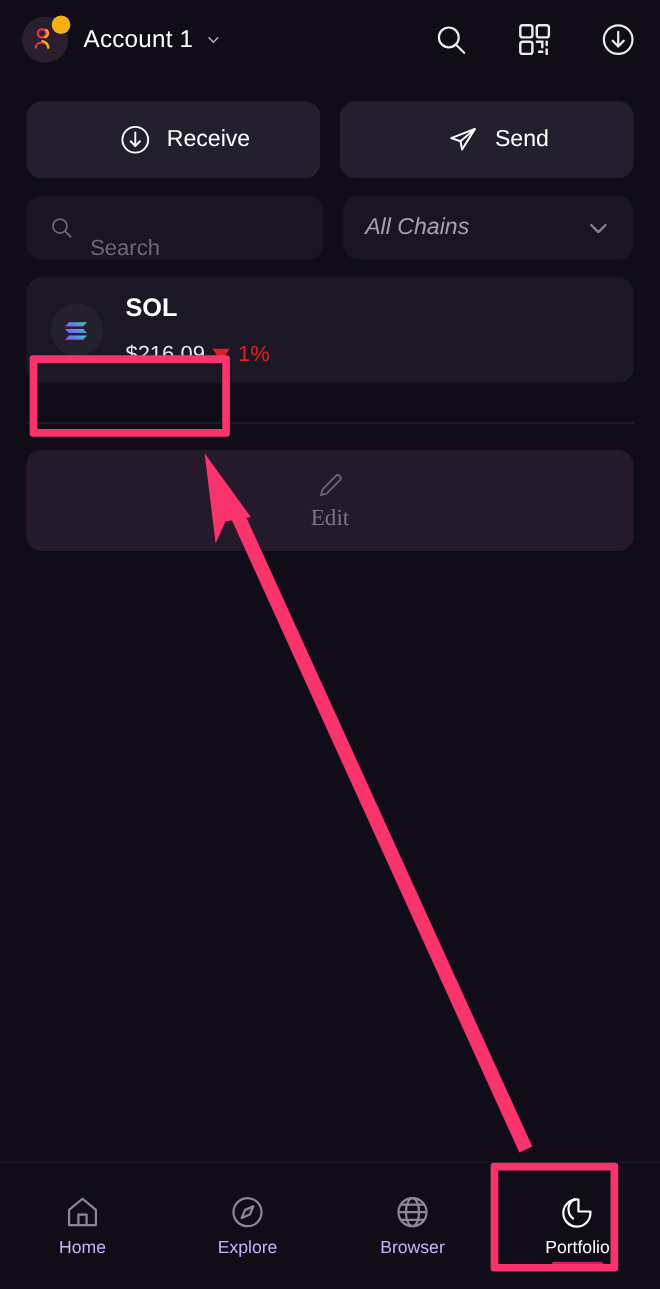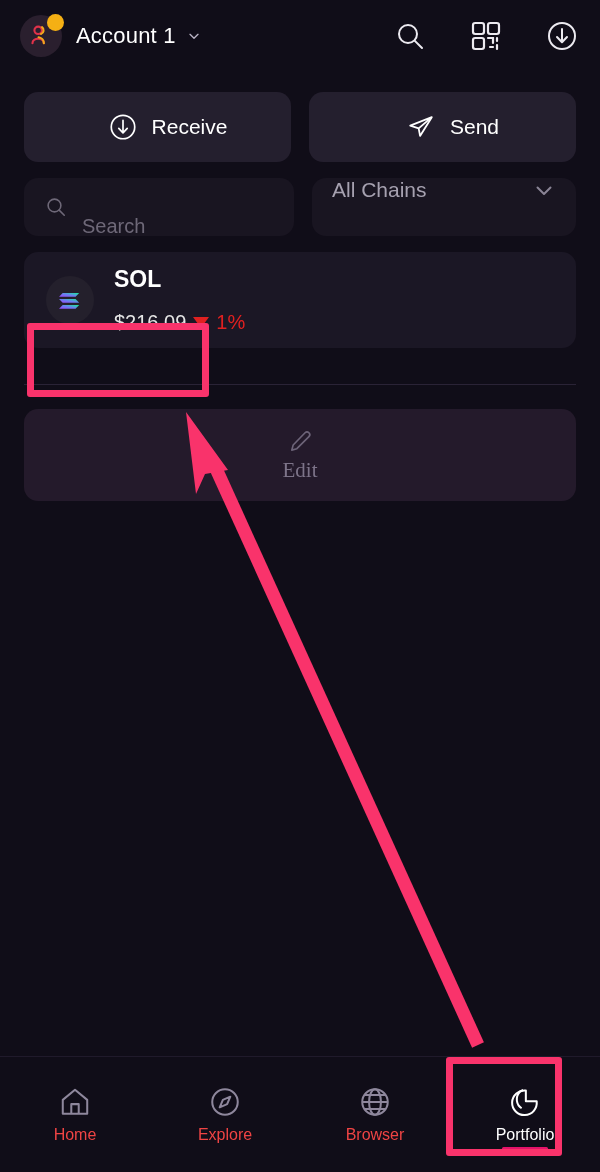--- a/index.html
+++ b/index.html
@@ -164,22 +164,24 @@
     color: #6e6878;
     font-size: 20px;
     margin-top: 38px;
   }
   .chains-box {
     flex: 1 1 auto;
     height: 58px;
     background: #191521;
     border-radius: 14px;
     display: flex;
+    align-items: center;
     justify-content: space-between;
     padding: 0 20px;
+    font-style: italic;
   }
   .chains-box .clabel {
     color: #a6a1b0;
     font-size: 21px;
   }
 
   
   .token-card {
     margin: 16px 24px 0 24px;
     height: 96px;
@@ -249,21 +251,21 @@
   .nav-item {
     flex: 1 1 0;
     display: flex;
     flex-direction: column;
     align-items: center;
     justify-content: center;
     gap: 7px;
     position: relative;
     height: 100%;
   }
-  .nav-label { font-size: 16px; color: #ef4444; }
+  .nav-label { font-size: 16px; color: #c4b5fd; }
   .nav-item.active .nav-label { color: #ffffff; }
   .nav-underline {
     position: absolute;
     bottom: 22px;
     width: 46px; height: 3px;
     border-radius: 2px;
     background: #e5126a;
   }
   .nicon { width: 34px; height: 34px; display:block; }
 

